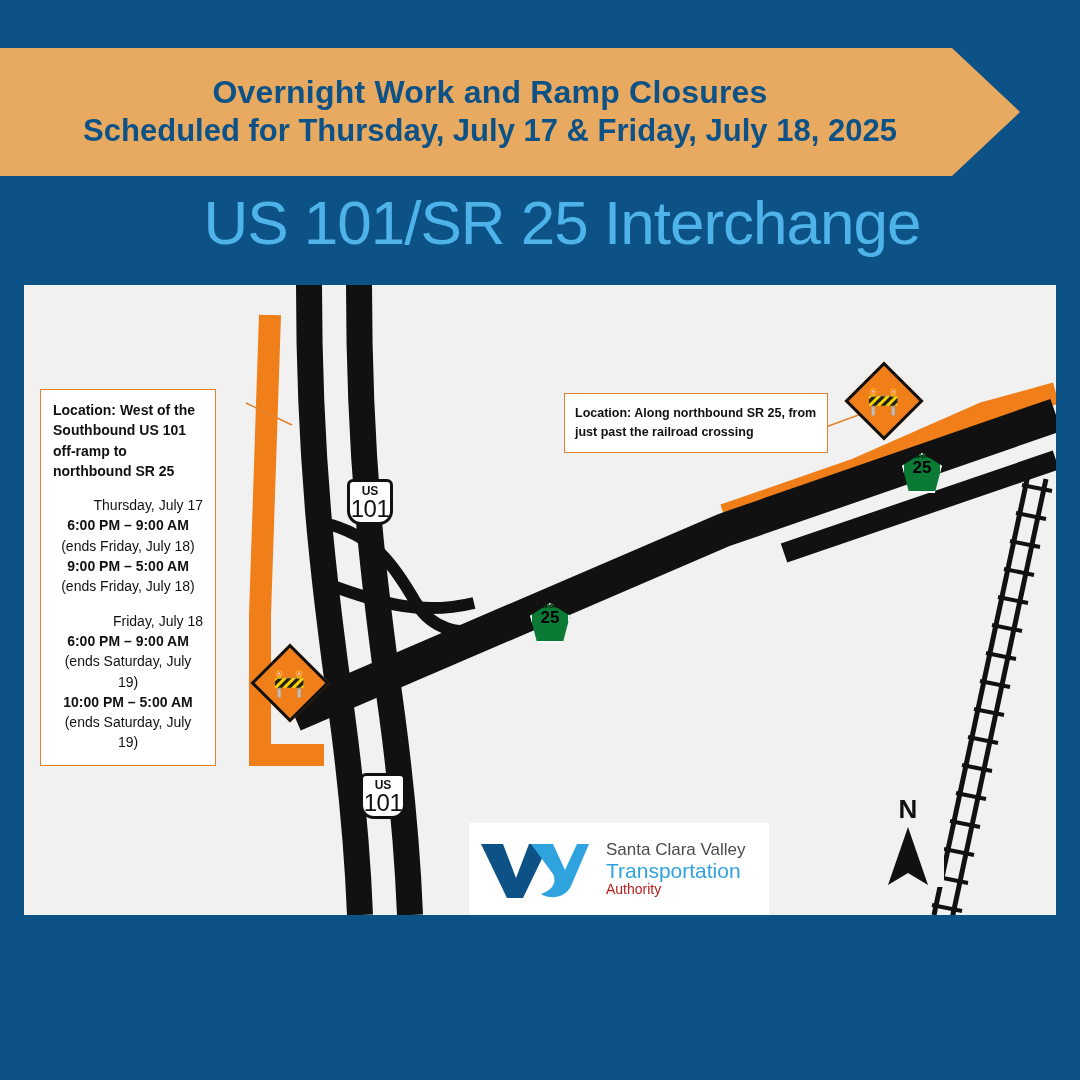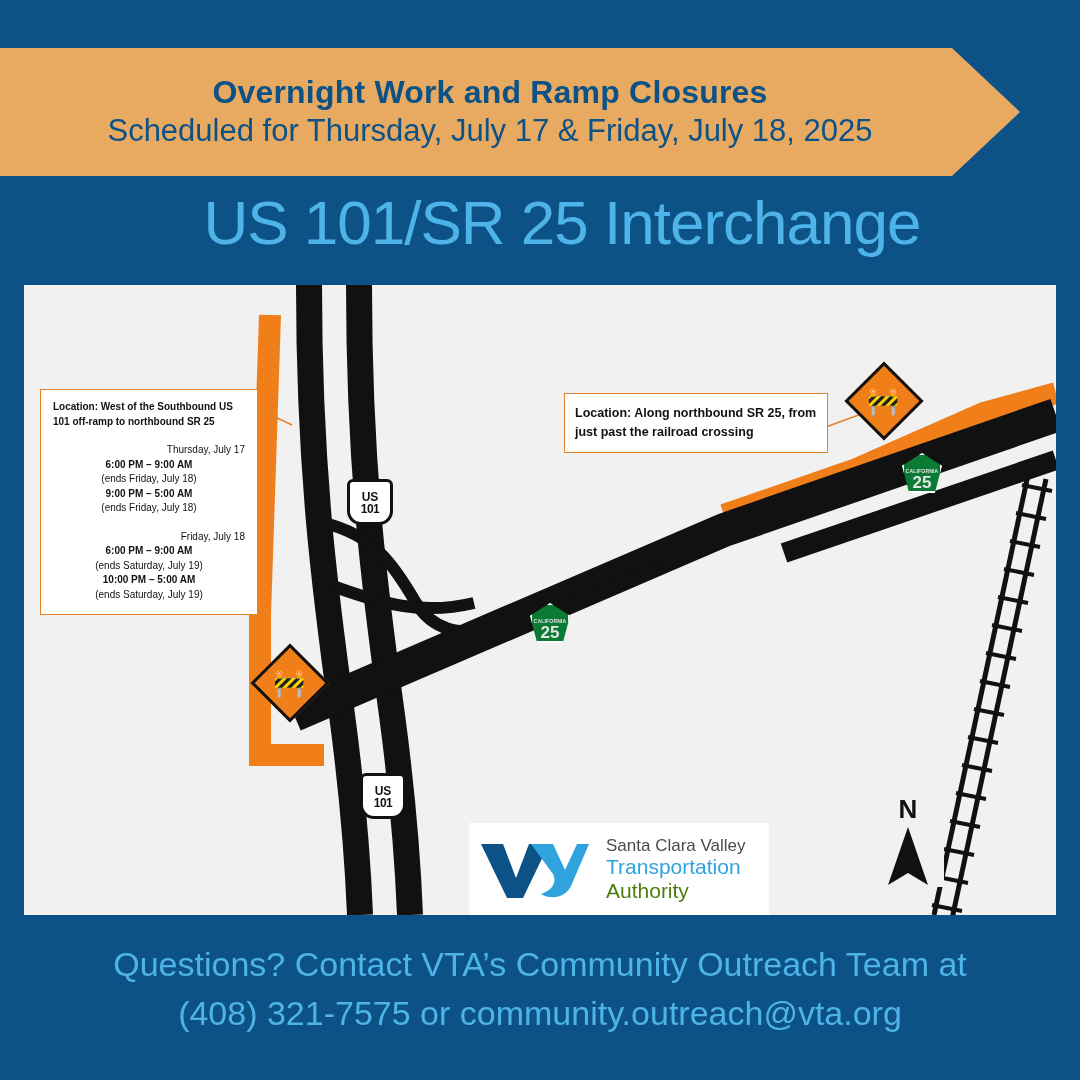--- a/index.html
+++ b/index.html
@@ -32,21 +32,21 @@
     display: flex; flex-direction: column;
     align-items: center; justify-content: center;
     padding-right: 40px;
     color: #0d5287;
   }
   .banner-line1 {
     font-size: 32px; font-weight: bold; letter-spacing: .2px;
     line-height: 1.12;
   }
   .banner-line2 {
-    font-size: 31px; font-weight: normal; line-height: 1.15;
+    font-size: 31px; font-weight: bold; line-height: 1.15;
     margin-top: 2px;
   }
 
   
   .title {
     position: absolute;
     left: 0; top: 192px; width: 1080px;
     text-align: center;
     color: #4eb3e8;
     font-size: 62px;
@@ -68,23 +68,23 @@
 
   
   .infobox {
     position: absolute;
     background: #ffffff;
     border: 1.5px solid #e2832c;
     color: #111;
   }
   .infobox-left {
     left: 16px; top: 104px;
-    width: 218px;
+    width: 176px;
     padding: 10px 12px 12px 12px;
-    font-size: 10px;
+    font-size: 14px;
     line-height: 1.45;
   }
   .infobox-left .head { font-weight: bold; }
   .infobox-left .daterow { font-weight: normal; text-align: right; margin-top: 14px; }
   .infobox-left .timerow { font-weight: bold; text-align: center; }
   .infobox-left .subrow { text-align: center; }
   .infobox-right {
     left: 540px; top: 108px;
     width: 264px;
     padding: 10px 10px;
@@ -113,31 +113,31 @@
     position: absolute;
     width: 46px; height: 46px;
     background: #ffffff;
     border: 3px solid #111;
     border-radius: 6px 6px 14px 14px;
     display: flex; flex-direction: column;
     align-items: center; justify-content: center;
     color: #111; line-height: 1;
   }
   .shield-us .us { font-size: 12px; font-weight: bold; margin-top: 2px;}
-  .shield-us .num { font-size: 12px; font-weight: bold; letter-spacing: -.5px;}
+  .shield-us .num { font-size: 24px; font-weight: normal; letter-spacing: -.5px;}
   .shield-ca {
     position: absolute;
     width: 40px; height: 40px;
     background: #0a7a34;
     border: 2px solid #ffffff;
     clip-path: polygon(50% 0%, 100% 32%, 82% 100%, 18% 100%, 0% 32%);
     display: flex; flex-direction: column;
-    align-items: center; justify-content: flex-end;
-    padding-bottom: 0;
-    color: #e5e5e5; line-height: 1;
+    align-items: center; justify-content: center;
+    padding-bottom: 16px;
+    color: #000000; line-height: 1;
   }
   .shield-ca .tag { font-size: 5px; font-weight: bold; letter-spacing: .2px; }
   .shield-ca .num { font-size: 17px; font-weight: bold; }
 
   
   .north {
     position: absolute;
     right: 112px; bottom: 28px;
     width: 72px; height: 96px;
     background: #f1f1f1;
@@ -156,21 +156,21 @@
     padding: 6px 10px;
   }
   .vta-mark { width: 112px; height: 62px; flex: 0 0 112px; }
   .vta-words {
     margin-left: 15px;
     line-height: 1.12;
     color: #0d5287;
   }
   .vta-words .l1 { font-size: 17px; color:#4b4b4b; }
   .vta-words .l2 { font-size: 21px; color:#2fa3dd; }
-  .vta-words .l3 { font-size: 21px; color:#4d7c0f; }
+  .vta-words .l3 { font-size: 14px; color:#b91c1c; }
 
   
   .footer {
     position: absolute;
     left: 0; top: 940px; width: 1080px;
     text-align: center;
     color: #4eb3e8;
     font-size: 34px;
     line-height: 1.45;
   }
@@ -290,18 +290,14 @@
       </svg>
       <div class="vta-words">
         <div class="l1">Santa Clara Valley</div>
         <div class="l2">Transportation</div>
         <div class="l3">Authority</div>
       </div>
     </div>
 
   </div>
 
-  <div class="footer">
-    <div>Questions? Contact VTA’s Community Outreach Team at</div>
-    <div>(408) 321-7575 or community.outreach@vta.org</div>
-  </div>
 
 </div>
 
 </body></html>

